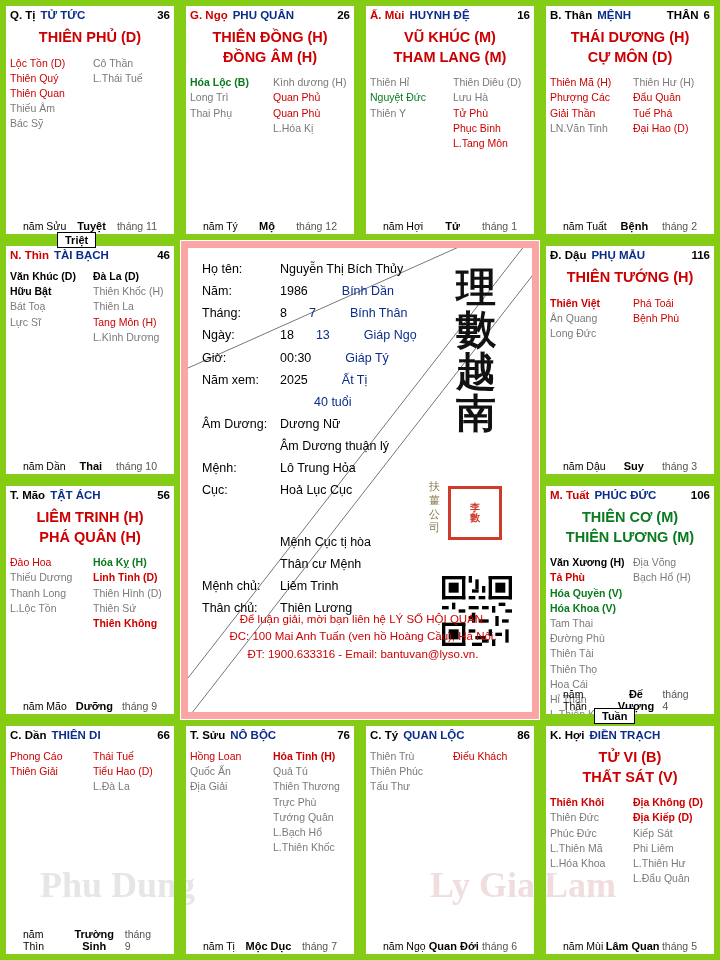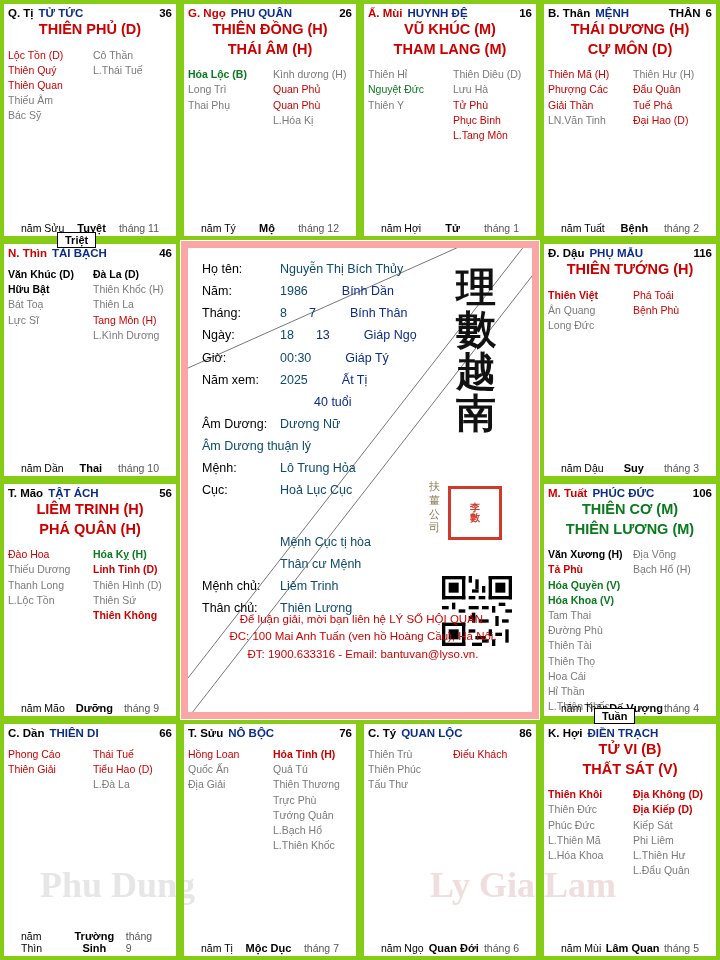--- a/index.html
+++ b/index.html
@@ -12,39 +12,39 @@
     position:relative;
     overflow:hidden;
   }
   .chart {
     position:absolute; left:0; top:0; width:720px; height:960px;
     display:grid;
     grid-template-columns:180px 180px 180px 180px;
     grid-template-rows:240px 240px 240px 240px;
   }
   .cell {
-    border:4px solid #84cc16;
+    border:6px solid #84cc16;
     position:relative;
     padding:3px 4px;
     overflow:hidden;
     background:transparent;
   }
   
   .cell-head {
     display:flex; align-items:baseline; gap:5px;
     font-size:11.5px; font-weight:bold;
     white-space:nowrap;
   }
   .cell-head .cung { color:#000; }
   .cell-head .cung.red { color:#cc0000; }
   .cell-head .dname { color:#0b2c8a; font-weight:bold; flex:1; }
   .cell-head .num { color:#000; font-weight:bold; }
   .stars-main {
     text-align:center;
-    margin-top:1px;
+    margin-top:7px;
     line-height:1.35;
   }
   .stars-main .s {
     font-size:14.5px; font-weight:bold; color:#cc0000; display:block;
   }
   .stars-main .s.green { color:#0a7a1e; }
   .cols {
     display:flex; gap:6px; margin-top:8px;
   }
   .col { width:50%; line-height:1.45; }
@@ -68,21 +68,21 @@
   .center {
     position:absolute;
     left:181px; top:241px; width:358px; height:478px;
     border:7px solid #fca5a5;
     overflow:hidden;
     background:transparent;
   }
   .info { position:absolute; left:14px; top:14px; font-size:12.5px; }
   .irow { display:flex; margin-bottom:6.5px; line-height:1.25; }
   .ilab { width:78px; color:#000; }
-  .ival { color:#0c4a6e; }
+  .ival { color:#000000; }
   .ival2 { color:#0b2c8a; margin-left:22px; }
   .ival3 { color:#0b2c8a; margin-left:34px; }
   .contact {
     position:absolute; left:14px; right:8px; bottom:48px;
     color:#cc0000; font-size:11.5px; line-height:1.55; text-align:center;
   }
   
   .callig {
     position:absolute; right:36px; top:18px;
     font-family:"DejaVu Serif", serif;
@@ -165,21 +165,21 @@
       </div>
     </div>
     <div class="cell">
       <div class="cell-head">
         <span class="cung red">G. Ngọ</span>
         <span class="dname">PHU QUÂN</span>
         <span class="num">26</span>
       </div>
       <div class="stars-main">
         <span class="s ">THIÊN ĐỒNG (H)</span>
-        <span class="s ">THÁI ÂM (H)</span>
+        <span class="s ">ĐỒNG ÂM (H)</span>
       </div>
       <div class="cols">
         <div class="col">
           <div class="st green bold">Hóa Lộc (B)</div>
           <div class="st gray">Long Trì</div>
           <div class="st gray">Thai Phụ</div>
         </div>
         <div class="col">
           <div class="st gray">Kình dương (H)</div>
           <div class="st red">Quan Phủ</div>
@@ -530,21 +530,21 @@
       </div>
       <div class="irow" style="margin-left: 0px;">
         <span class="ilab"></span>
         <span class="ival"></span>
         <span class="ival3">40 tuổi</span>
       </div>
       <div class="irow">
         <span class="ilab">Âm Dương:</span>
         <span class="ival">Dương Nữ</span>
       </div>
-      <div class="irow" style="margin-left: 0px; flex-direction: column;">
+      <div class="irow" style="margin-left: 0px;">
         <span class="ilab"></span>
         <span class="ival">Âm Dương thuận lý</span>
       </div>
       <div class="irow">
         <span class="ilab">Mệnh:</span>
         <span class="ival">Lô Trung Hỏa</span>
       </div>
       <div class="irow">
         <span class="ilab">Cục:</span>
         <span class="ival">Hoả Lục Cục</span>

